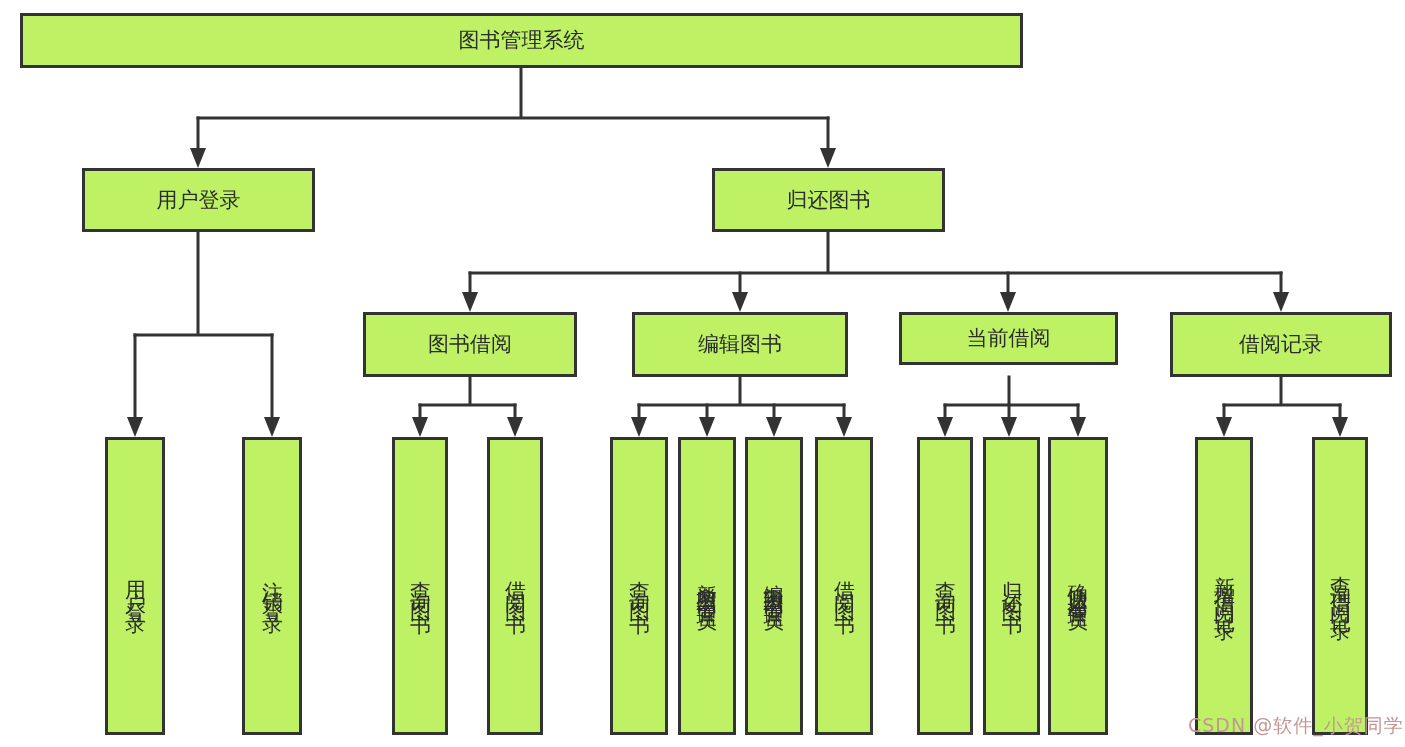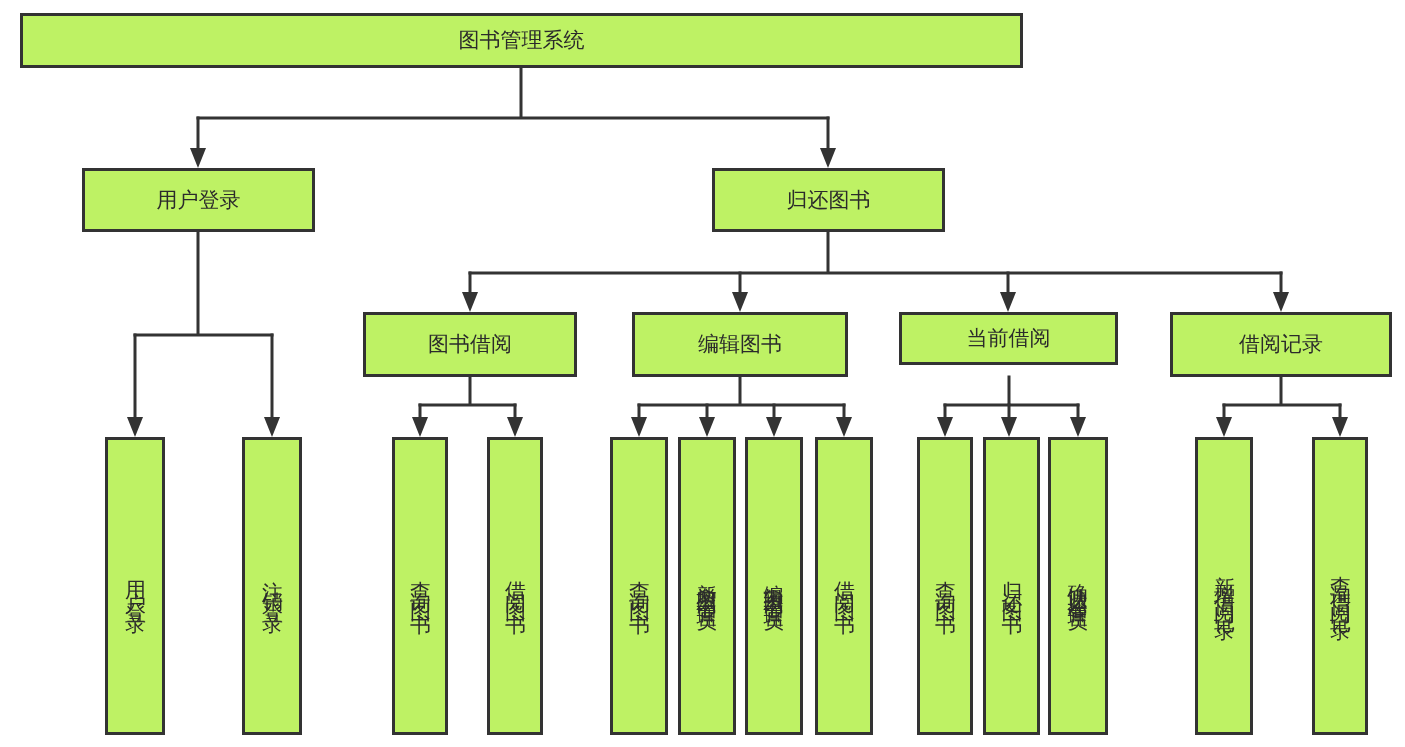--- a/index.html
+++ b/index.html
@@ -146,14 +146,15 @@
     <span class="label">确认归还（管理员）</span>
   </div>
 
   <div class="box v mid" style="left:1195px;top:437px;width:58px;height:298px">
     <span class="label">新增借阅记录</span>
   </div>
   <div class="box v mid" style="left:1312px;top:437px;width:56px;height:298px">
     <span class="label">查询借阅记录</span>
   </div>
 
+  <div class="watermark" style="left:1188px;top:713px">CSDN @软件_小贺同学</div>
 
 </div>
 
 </body></html>

